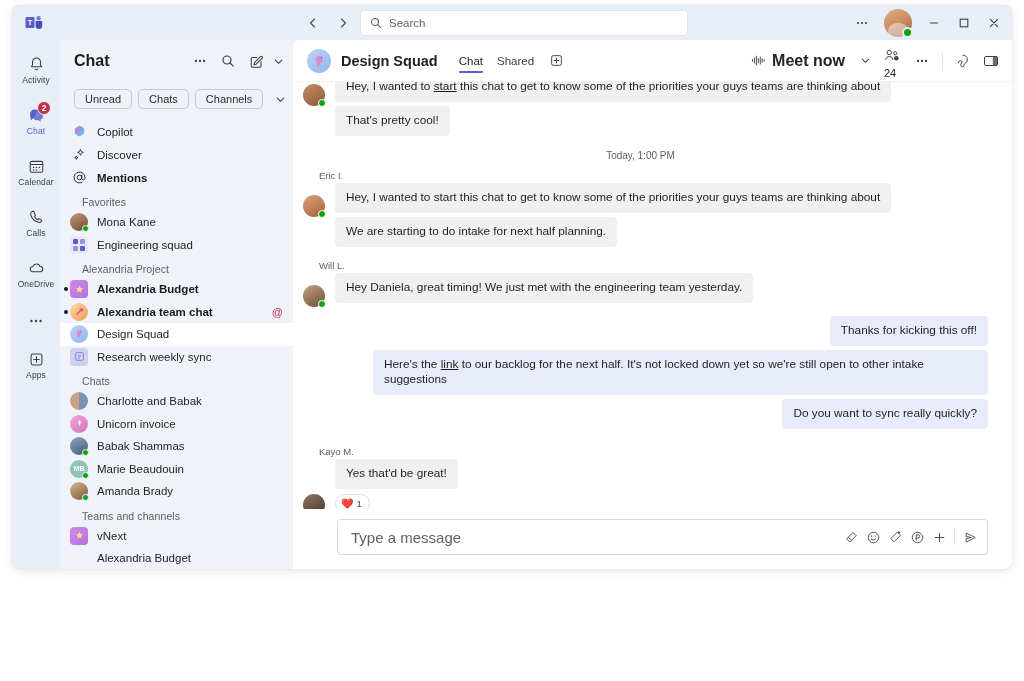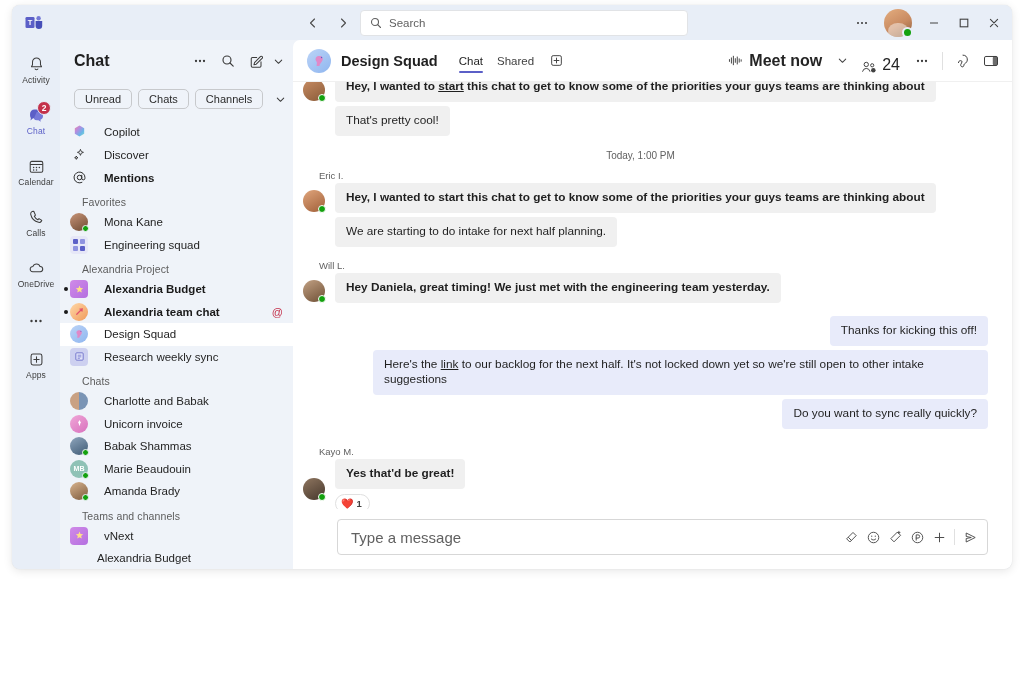--- a/index.html
+++ b/index.html
@@ -120,21 +120,21 @@
     display: flex; align-items: center;
   }
   .filters .spacer { flex: 1; }
 
   .list-scroll { flex: 1; overflow: hidden; padding-bottom: 2px; }
   .grp-label {
     font-size: 10.5px; color: #5c5c5c; padding: 7px 0 3px 22px; letter-spacing: .1px;
   }
   .litem {
     height: 22.5px; display: flex; align-items: center;
-    padding-left: 10px; padding-right: 10px; gap: 16px;
+    padding-left: 10px; padding-right: 10px; gap: 9px;
     cursor: pointer; position: relative; margin: 0 0 0 0;
   }
   .litem .ltxt { font-size: 11.5px; color: #242424; white-space: nowrap; }
   .litem.unread .ltxt { font-weight: bold; color: #1b1b1b; }
   .litem.selected { background: #ffffff; border-radius: 0; }
   .unread-dot {
     position: absolute; left: 4px; width: 4px; height: 4px;
     border-radius: 50%; background: #1b1b1b;
   }
   .mention-ico { margin-left: auto; color: #c4314b; font-size: 11px; }
@@ -183,35 +183,35 @@
   }
   .ch-right { margin-left: auto; display: flex; align-items: center; gap: 2px; }
   .meet-now {
     display: flex; align-items: center; gap: 6px; height: 26px;
     padding: 0 8px; border-radius: 4px; cursor: pointer;
     font-size: 16px; color: #242424; font-weight: bold;
   }
   .meet-caret { width: 20px; height: 26px; display:flex; align-items:center; justify-content:center;
      color:#424242; cursor:pointer; border-radius:4px;}
   .ppl-count {
-    display: flex; align-items: flex-end; gap: 5px; height: 26px; padding: 0 7px;
-    border-radius: 4px; cursor: pointer; font-size: 16px; color: #242424;
+    display: flex; align-items: flex-start; gap: 5px; height: 26px; padding: 0 7px;
+    border-radius: 4px; cursor: pointer; font-size: 11px; color: #242424; flex-direction: column;
   }
   .ch-ico {
     width: 26px; height: 26px; border-radius: 4px; cursor: pointer;
     display: flex; align-items: center; justify-content: center; color: #3b3b3b;
   }
   .ch-div { width: 1px; height: 18px; background: #e0e0e0; margin: 0 5px; }
 
   
   .messages {
     flex: 1; overflow: hidden; position: relative;
     padding: 0 24px 0 0;
   }
-  .msg-row { display: flex; align-items: center; font-weight: bold; }
+  .msg-row { display: flex; align-items: flex-end; }
   .msg-av-col { width: 42px; flex: 0 0 42px; display: flex; justify-content: center; padding-top: 2px; }
   .msg-av { width: 22px; height: 22px; border-radius: 50%; position: relative; }
   .msg-av .pres {
     position: absolute; right: -1px; bottom: -1px;
     width: 8px; height: 8px; border-radius: 50%;
     background: #13a10e; border: 1.5px solid #fff;
   }
   .sender {
     font-size: 9.5px; color: #616161; margin-left: 26px; margin-bottom: 2px; margin-top: 9px;
   }

